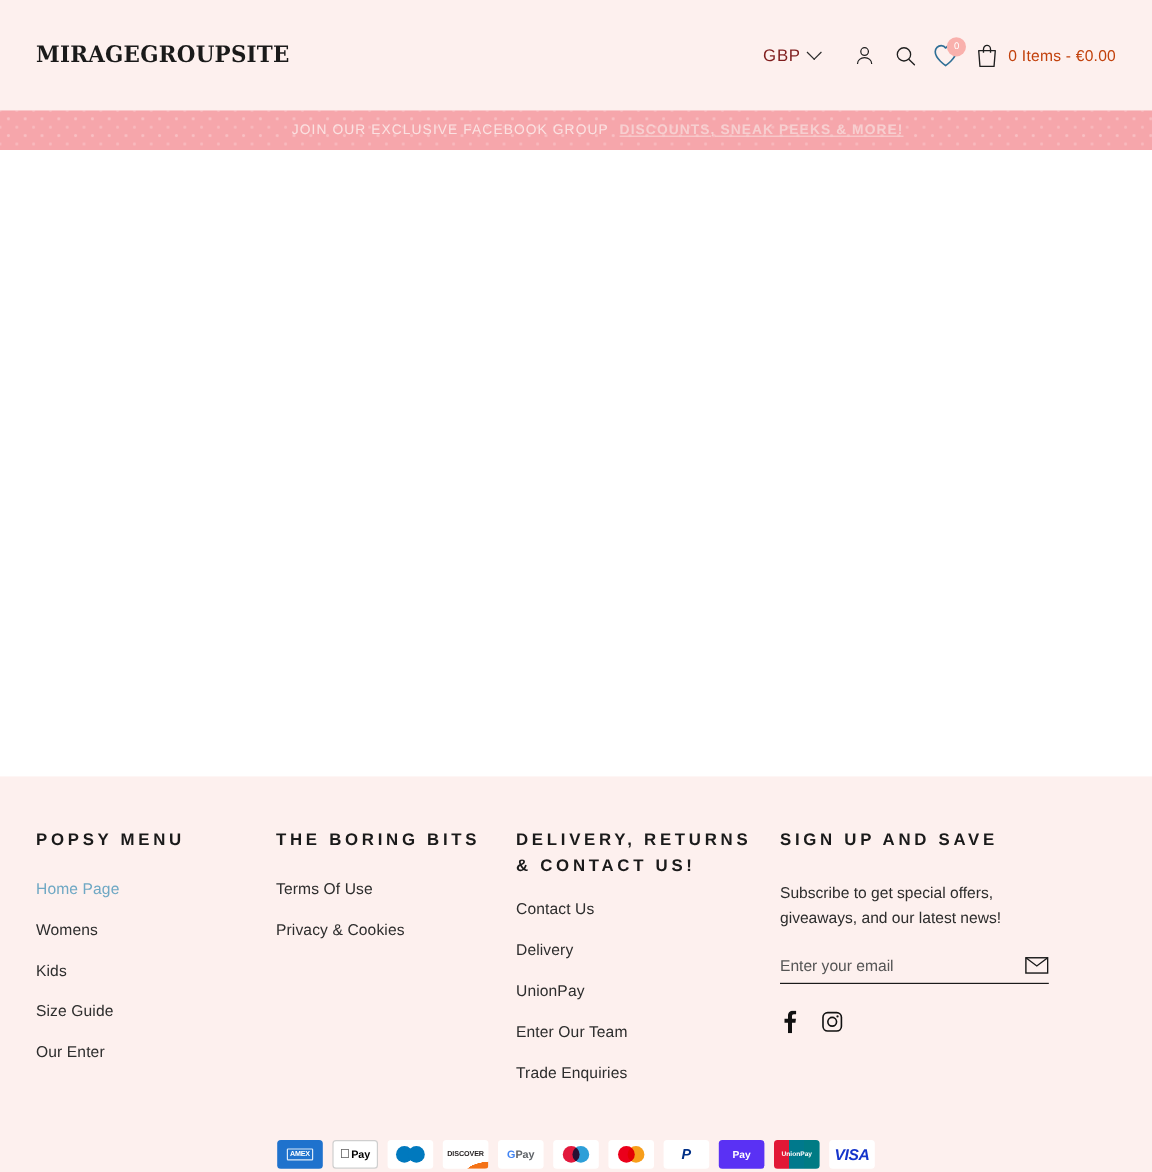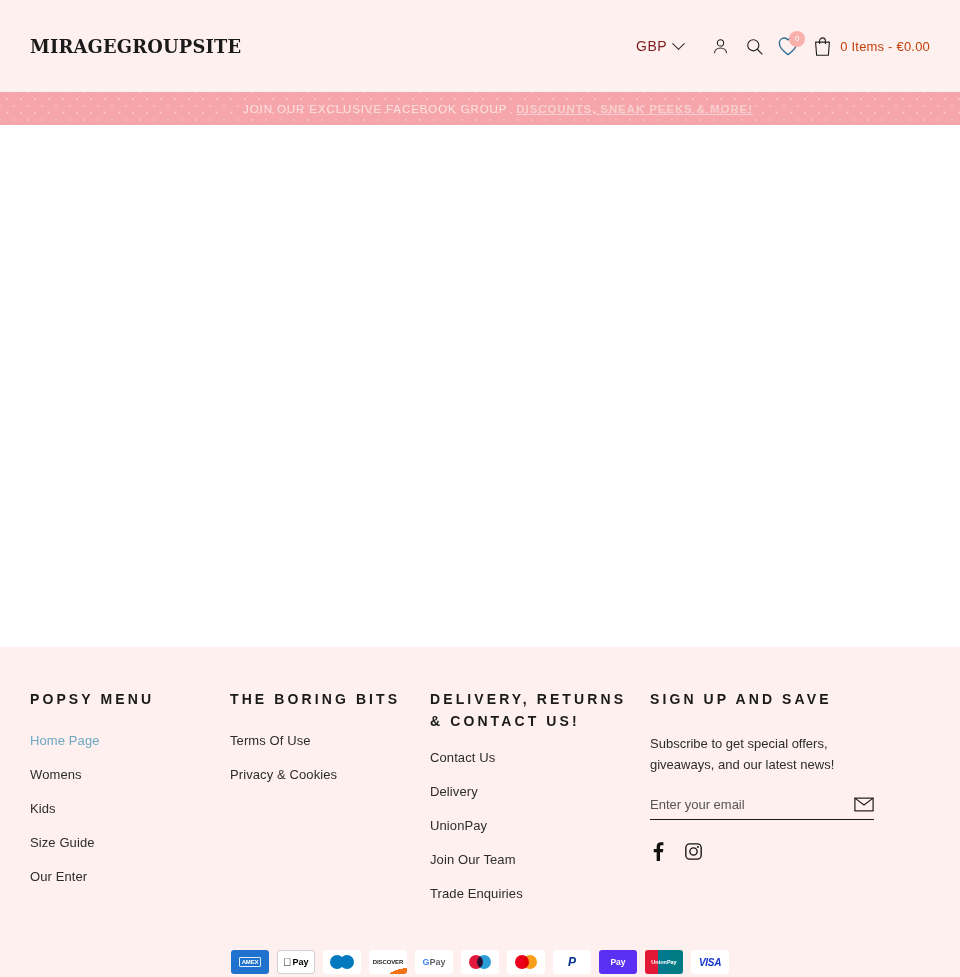--- a/index.html
+++ b/index.html
@@ -215,21 +215,21 @@
   }
   .pay-apple { border: 1px solid #cfcfcf; color:#000; font-size:9px; display:flex; gap:1px;}
   .pay-diners { color:#0079be; }
   .pay-discover { color:#231f20; font-size:6px; letter-spacing:-0.1px; }
   .pay-discover::after{
     content:""; position:absolute; right:0; bottom:0; width:26px; height:9px;
     background: radial-gradient(ellipse at 120% 140%, #f47216 55%, transparent 56%);
   }
   .pay-gpay { color:#5f6368; font-size:9px; font-weight:600; }
   .pay-gpay b { color:#4285f4; font-weight:700; }
-  .pay-visa { color:#1434cb; font-size:10px; font-style:italic; letter-spacing:-0.3px; }
+  .pay-visa { color:#1434cb; font-size:13px; font-style:italic; letter-spacing:-0.3px; }
   .pay-paypal { color:#003087; font-size:12px; font-weight:800; font-style:italic;}
   .pay-shop { background:#5a31f4; color:#fff; font-size:8.5px; font-weight:700; }
   .pay-union {
     background: linear-gradient(90deg,#e21836 0 33%, #00798c 33% 66%, #007b84 66% 100%);
     color:#fff; font-size:5.5px; font-weight:700; text-align:center; line-height:1.1;
   }
   .circles { display:flex; align-items:center; }
   .circles i { display:block; width:14px; height:14px; border-radius:50%; }
   .mc-l { background:#eb001b; }
   .mc-r { background:#f79e1b; margin-left:-6px; mix-blend-mode:multiply; }
@@ -308,21 +308,21 @@
         <h3 class="fcol-title">THE BORING BITS</h3>
         <a class="flink">Terms Of Use</a>
         <a class="flink">Privacy &amp; Cookies</a>
       </div>
 
       <div class="fcol-3">
         <h3 class="fcol-title">DELIVERY, RETURNS &amp; CONTACT US!</h3>
         <a class="flink">Contact Us</a>
         <a class="flink">Delivery</a>
         <a class="flink">UnionPay</a>
-        <a class="flink">Join Our Team</a>
+        <a class="flink">Enter Our Team</a>
         <a class="flink">Trade Enquiries</a>
       </div>
 
       <div class="fcol-4">
         <h3 class="fcol-title">SIGN UP AND SAVE</h3>
         <p class="news-text">Subscribe to get special offers, giveaways, and our latest news!</p>
 
         <div class="news-form">
           <input class="news-input" type="email" placeholder="Enter your email" style="">
           <button class="news-submit">

